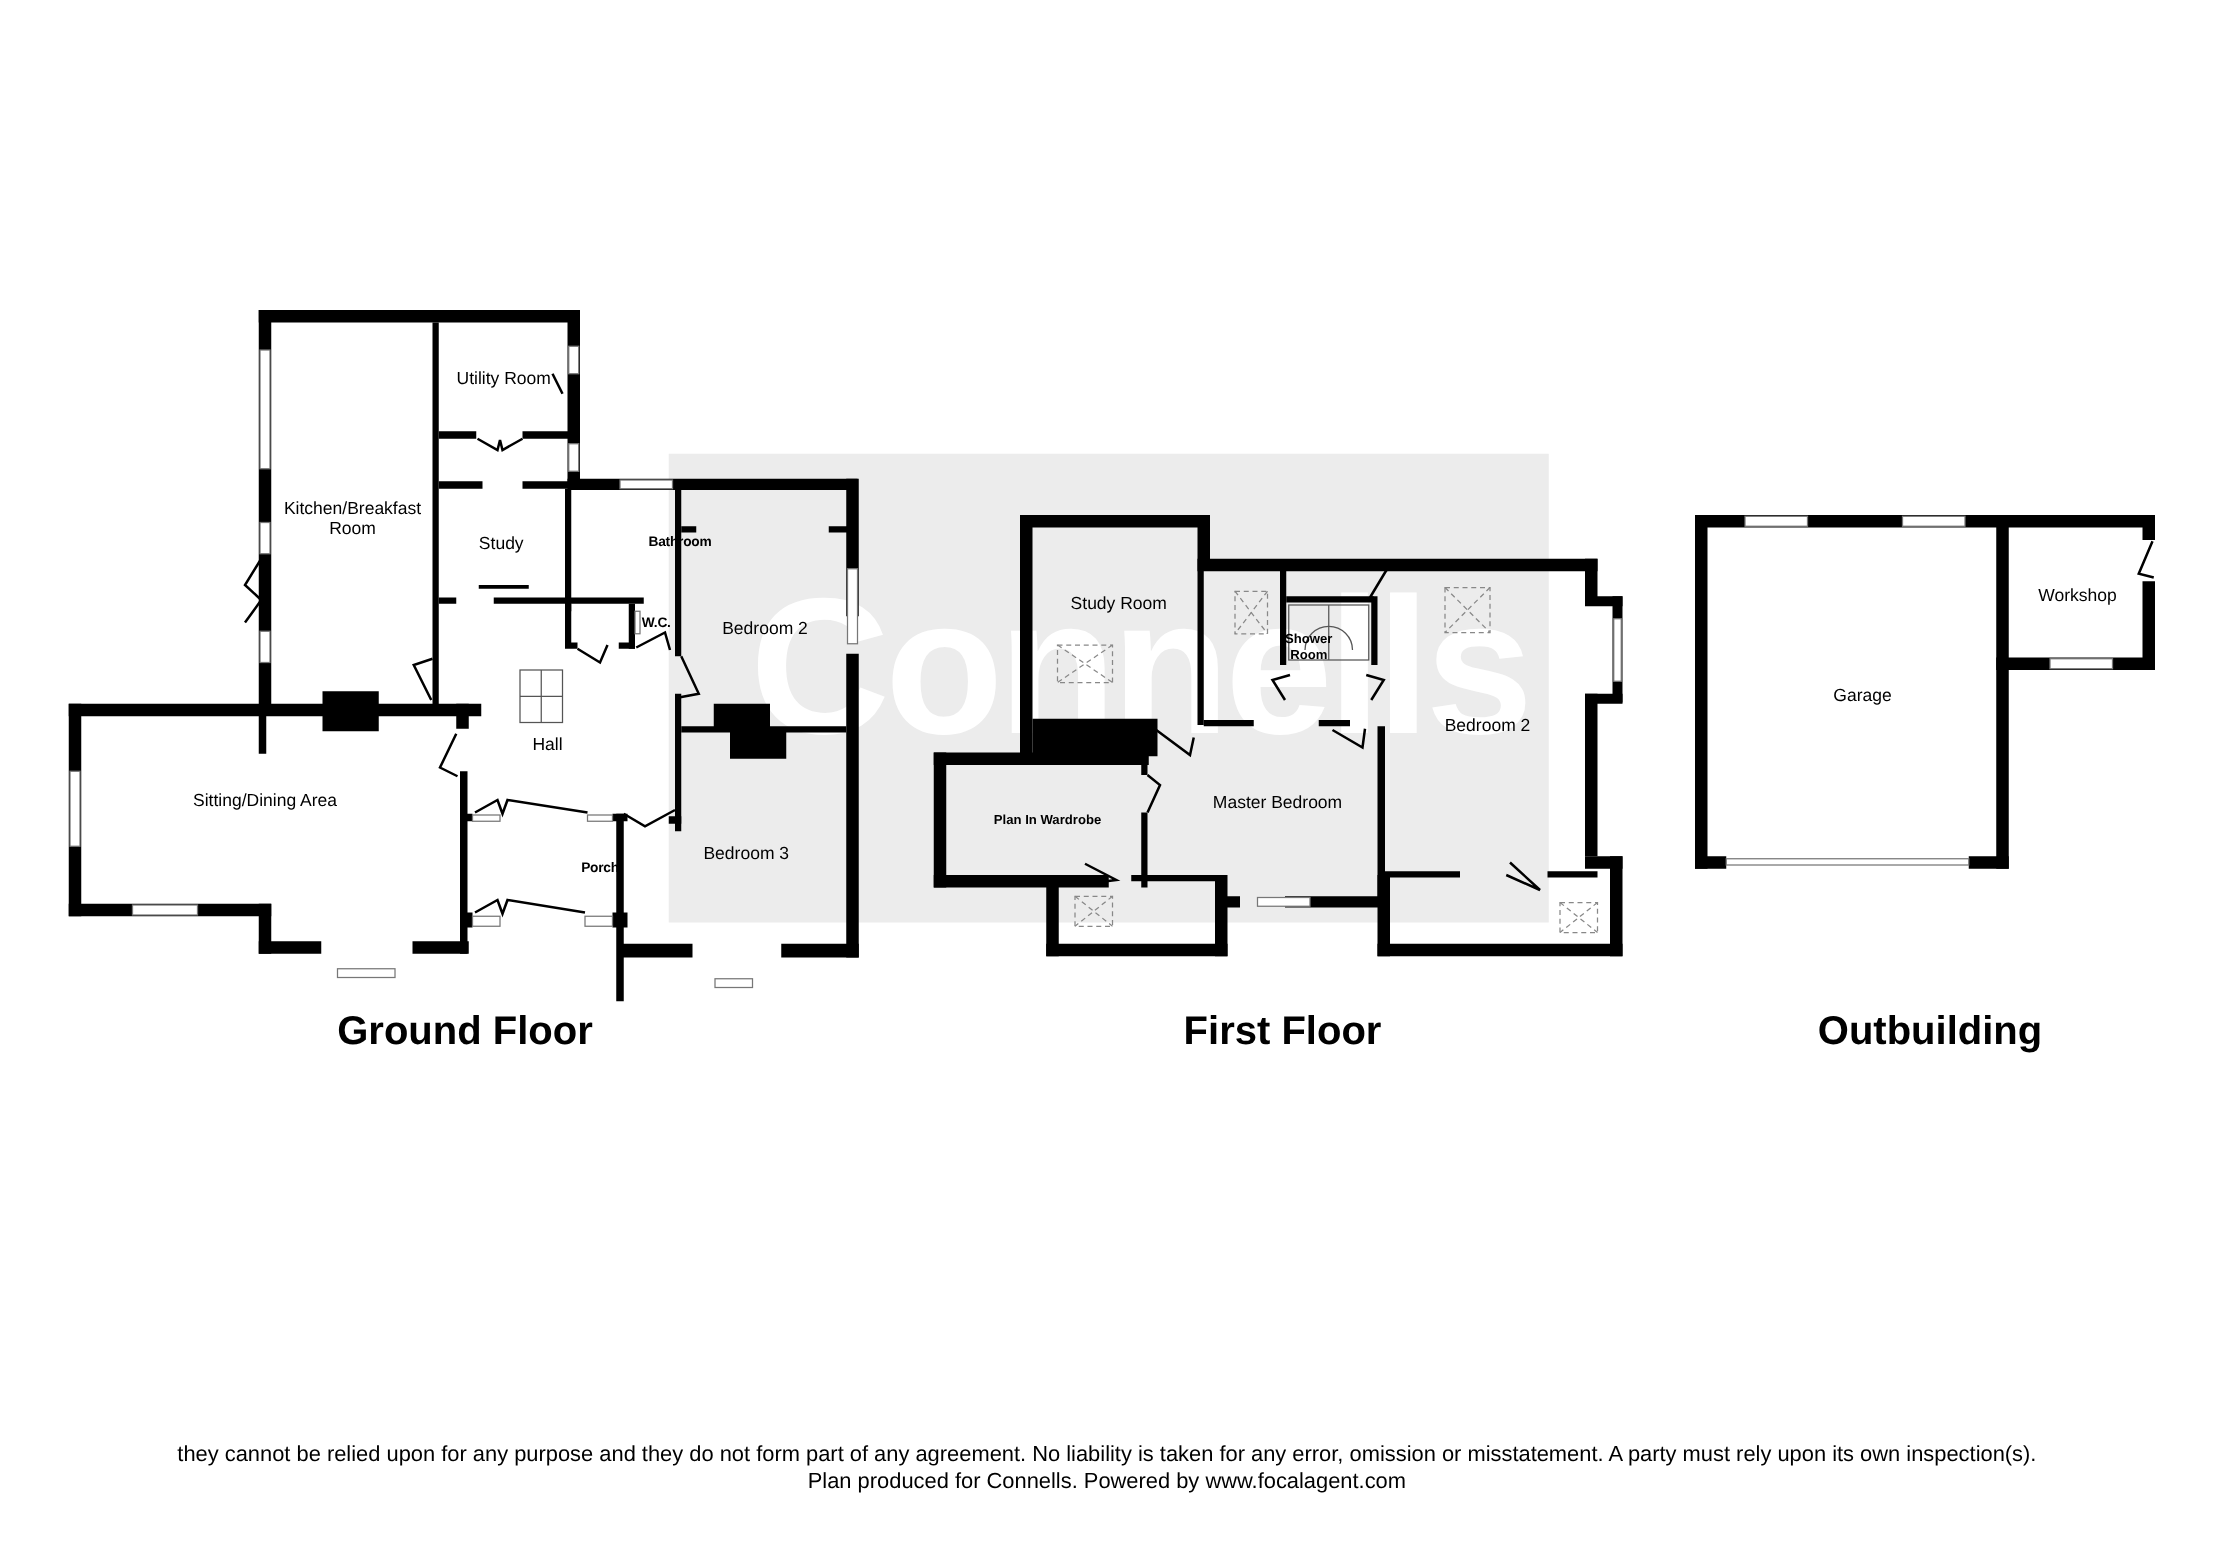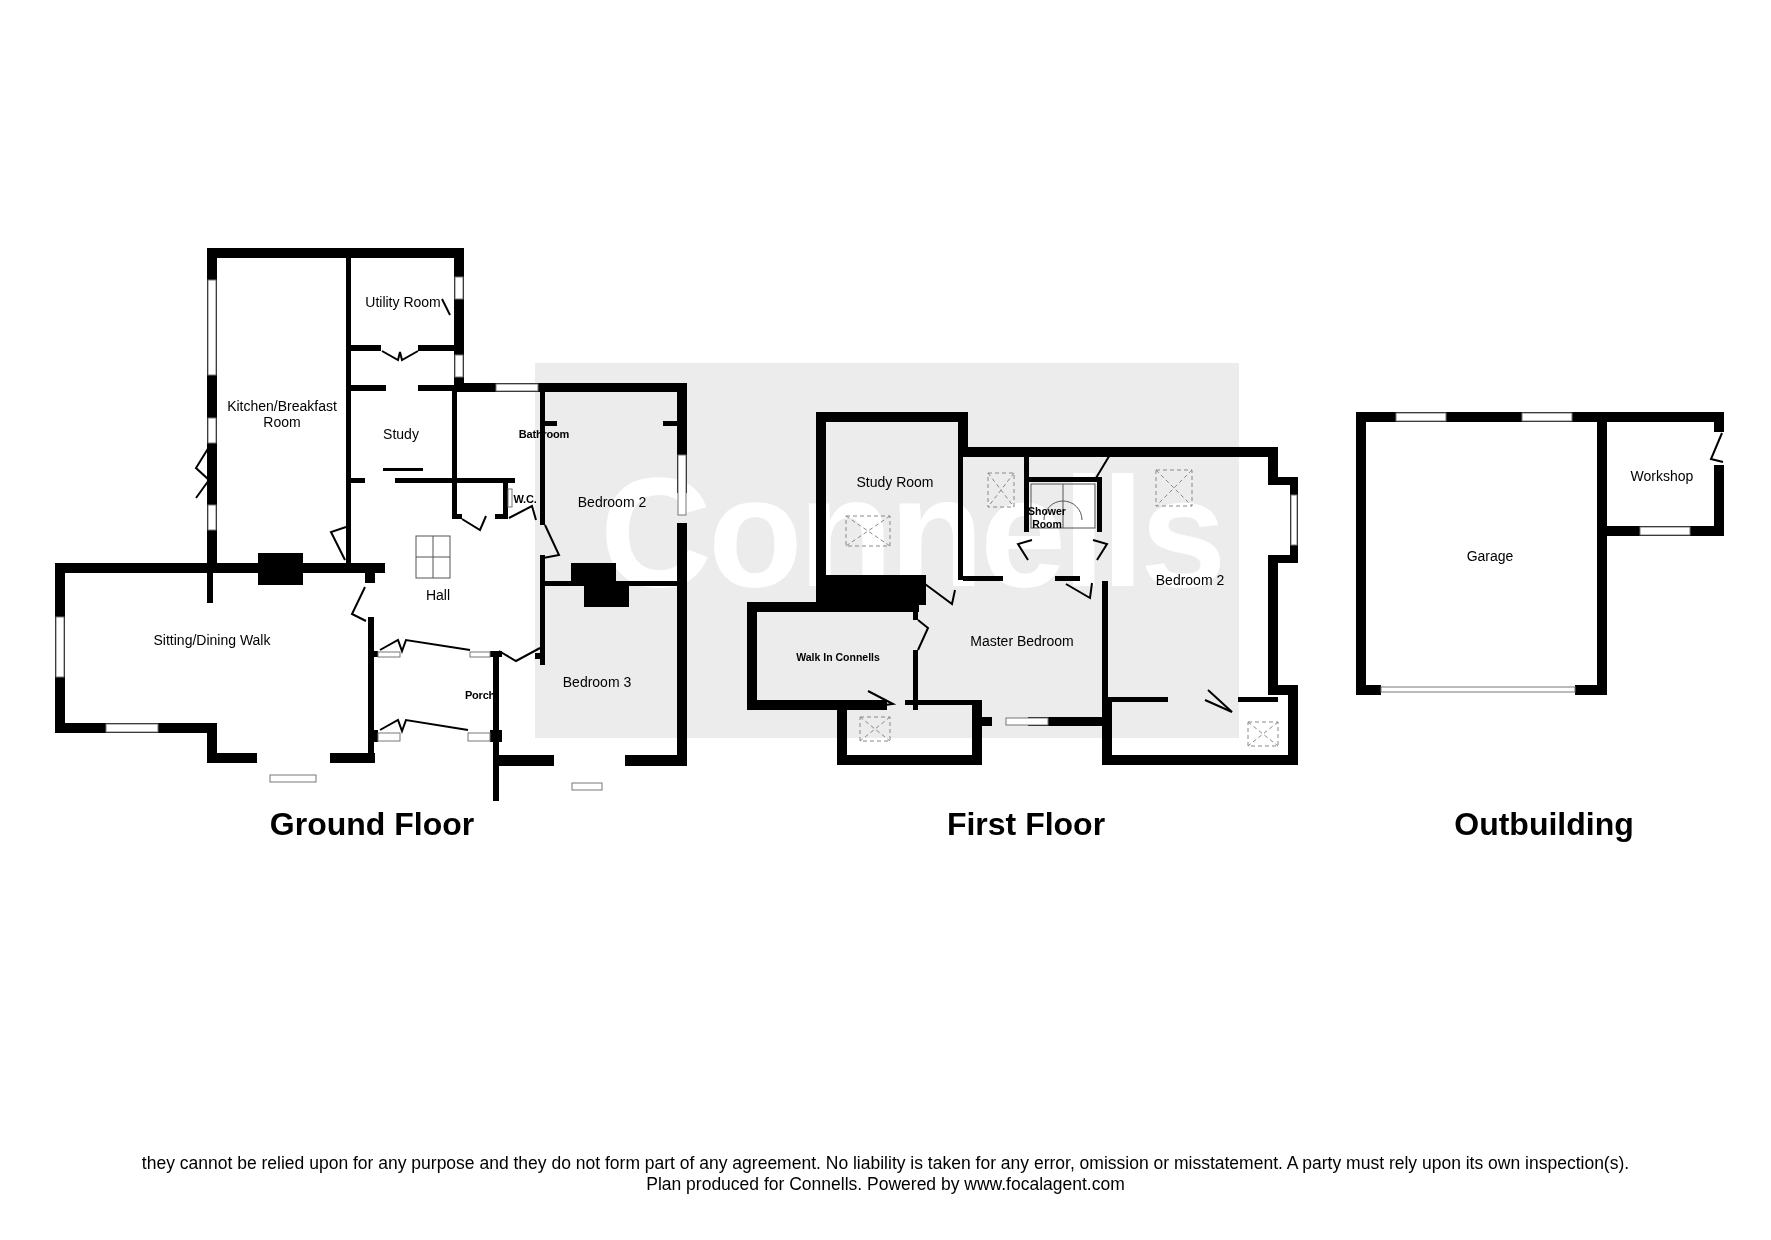--- a/index.html
+++ b/index.html
@@ -216,32 +216,32 @@
 
 <div class="room" style="left:282px;top:414px;">
   <div>Kitchen/Breakfast</div>
   <div>Room</div>
 </div>
 <div class="room" style="left:403px;top:302px;">Utility Room</div>
 <div class="room" style="left:401px;top:434px;">Study</div>
 <div class="room small" style="left:499px;top:434px;">Bathroom</div>
 <div class="room small" style="left:480px;top:499px;">W.C.</div>
 <div class="room" style="left:438px;top:595px;">Hall</div>
-<div class="room" style="left:212px;top:640px;">Sitting/Dining Walk</div>
+<div class="room" style="left:212px;top:640px;">Sitting/Dining Area</div>
 <div class="room small" style="left:435px;top:695px;">Porch</div>
 <div class="room" style="left:612px;top:502px;">Bedroom 2</div>
 <div class="room" style="left:597px;top:682px;">Bedroom 3</div>
 
 <div class="room" style="left:895px;top:482px;">Study Room</div>
 <div class="room smaller" style="left:1047px;top:518px;">
   <div>Shower</div>
   <div>Room</div>
 </div>
 <div class="room" style="left:1190px;top:580px;">Bedroom 2</div>
-<div class="room smaller" style="left:838px;top:657px;">Walk In Connells</div>
+<div class="room smaller" style="left:838px;top:657px;">Plan In Wardrobe</div>
 <div class="room" style="left:1022px;top:641px;">Master Bedroom</div>
 
 <div class="room" style="left:1490px;top:556px;">Garage</div>
 <div class="room" style="left:1662px;top:476px;">Workshop</div>
 
 <div class="floor-title" style="left:372px;top:806px;">Ground Floor</div>
 <div class="floor-title" style="left:1026px;top:806px;">First Floor</div>
 <div class="floor-title" style="left:1544px;top:806px;">Outbuilding</div>
 
 <div class="disclaimer">

